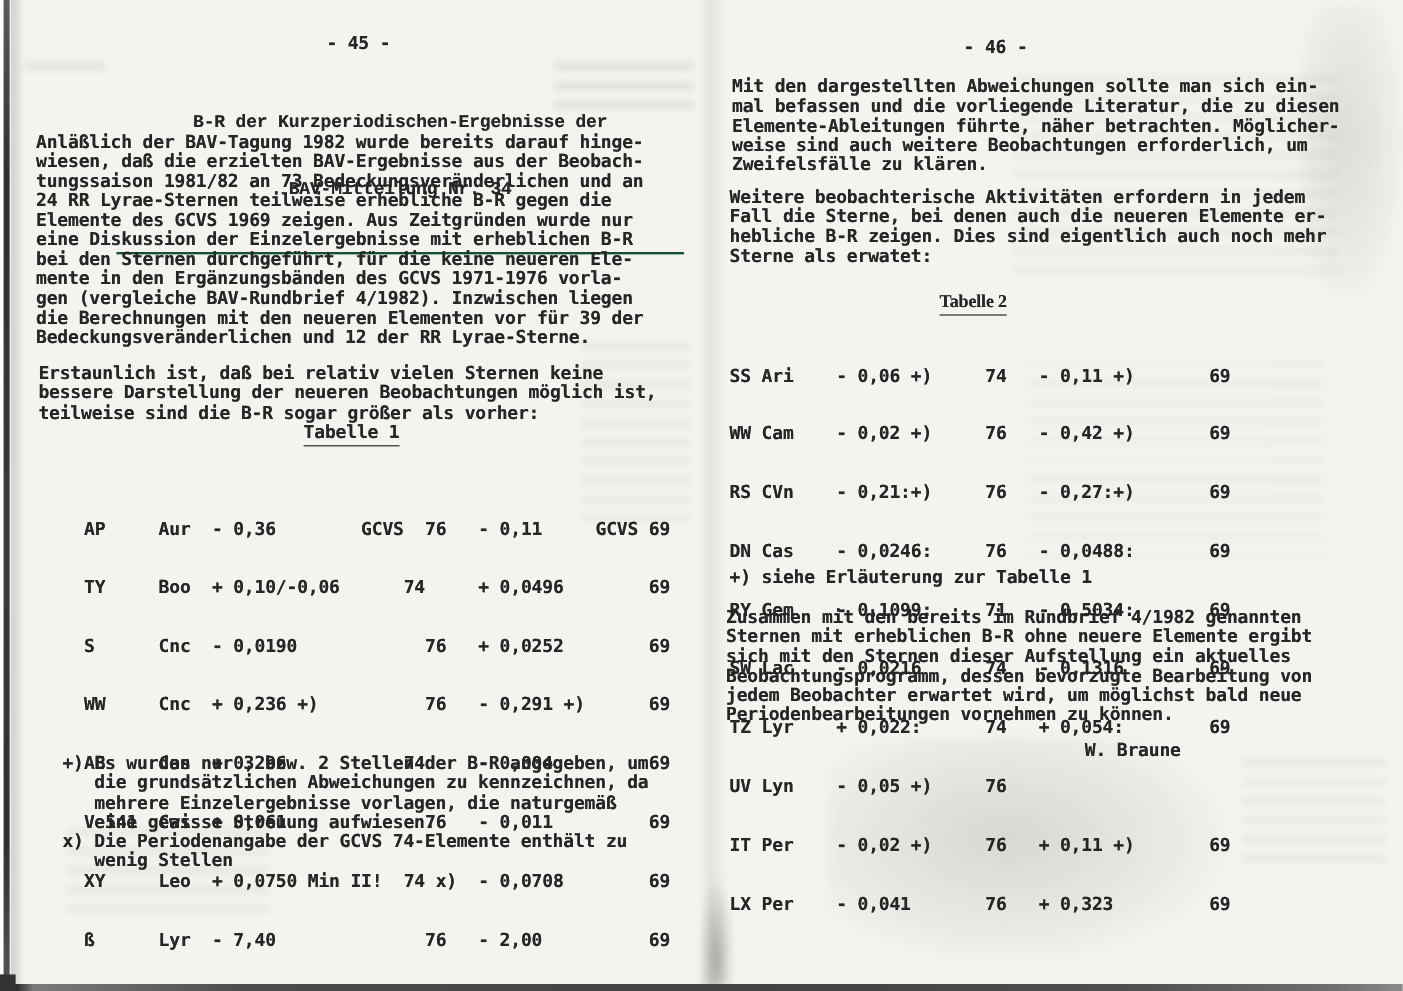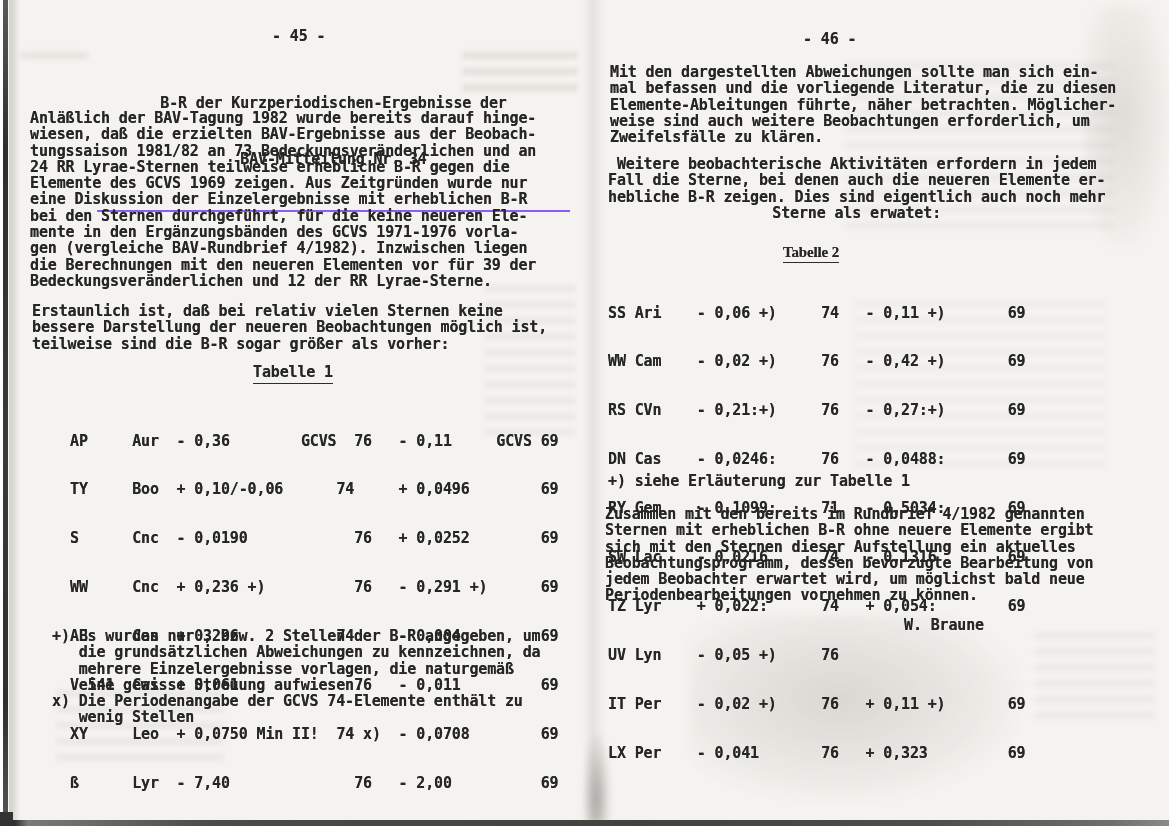--- a/index.html
+++ b/index.html
@@ -5,21 +5,21 @@
   * { margin:0; padding:0; box-sizing:border-box; }
   html,body { width:1169px; height:826px; }
   body { background:#ffffff; font-family:"DejaVu Sans Mono","Liberation Mono",monospace; overflow:hidden; }
   .scan { position:absolute; left:0; top:0; width:1169px; height:826px; background:#f4f3ef; overflow:hidden; }
 
   .txt { position:absolute; color:#262626; font-size:15px; line-height:16.3px;
          white-space:pre; font-weight:bold; letter-spacing:-0.15px;
          text-shadow:0 0 0.4px rgba(45,45,45,0.7); }
 
   .center { text-align:center; }
-  .title-block { padding-bottom:5px; border-bottom:2px solid #8b5cf6; line-height:18.5px; }
+  .title-block { padding-bottom:5px; border-bottom:2px solid #14532d; line-height:18.5px;font-family:Liberation Mono, monospace; }
   .tbl-title { border-bottom:1.8px solid #2c2c2c; padding-bottom:2px; }
 
   .row { height:16.3px; }
 
   
   .edge-left-white { position:absolute; left:0; top:0; width:3px; height:826px; background:#fdfdfd; }
   .edge-left-dark  { position:absolute; left:3px; top:0; width:5px; height:826px;
                      background:linear-gradient(180deg,#5a5a5a,#2e2e2e 18%,#3a3a3a 55%,#2f2f2f 85%,#555); }
   .edge-left-gray  { position:absolute; left:9px; top:0; width:3px; height:826px; background:#c6c4c0; opacity:.65; }
   .edge-left-fade  { position:absolute; left:12px; top:0; width:8px; height:826px;
@@ -69,21 +69,21 @@
 bei den Sternen durchgeführt, für die keine neueren Ele-
 mente in den Ergänzungsbänden des GCVS 1971-1976 vorla-
 gen (vergleiche BAV-Rundbrief 4/1982). Inzwischen liegen
 die Berechnungen mit den neueren Elementen vor für 39 der
 Bedeckungsveränderlichen und 12 der RR Lyrae-Sterne.</div>
 
     <div class="txt" style="left:32px; top:303px;">Erstaunlich ist, daß bei relativ vielen Sternen keine
 bessere Darstellung der neueren Beobachtungen möglich ist,
 teilweise sind die B-R sogar größer als vorher:</div>
 
-    <div class="txt" style="left:253px; top:364px;"><span class="tbl-title">Tabelle 1</span></div>
+    <div class="txt" style="left:253px; top:352px;"><span class="tbl-title">Tabelle 1</span></div>
 
     <div class="txt" style="left:70px; top:400px;">
       <div class="row">AP     Aur  - 0,36        GCVS  76   - 0,11     GCVS 69</div>
       <div class="row">TY     Boo  + 0,10/-0,06      74     + 0,0496        69</div>
       <div class="row">S      Cnc  - 0,0190            76   + 0,0252        69</div>
       <div class="row">WW     Cnc  + 0,236 +)          76   - 0,291 +)      69</div>
       <div class="row">AB     Cas  + 0,296           74     - 0,004         69</div>
       <div class="row">V 541  Cas  + 0,061             76   - 0,011         69</div>
       <div class="row">XY     Leo  + 0,0750 Min II!  74 x)  - 0,0708        69</div>
       <div class="row">ß      Lyr  - 7,40              76   - 2,00          69</div>
@@ -106,21 +106,21 @@
 
   <div>
     <div class="txt" style="left:803px; top:31px;">- 46 -</div>
 
     <div class="txt" style="left:610px; top:64px;">Mit den dargestellten Abweichungen sollte man sich ein-
 mal befassen und die vorliegende Literatur, die zu diesen
 Elemente-Ableitungen führte, näher betrachten. Möglicher-
 weise sind auch weitere Beobachtungen erforderlich, um
 Zweifelsfälle zu klären.</div>
 
-    <div class="txt" style="left:608px; top:156px;text-align:center;">Weitere beobachterische Aktivitäten erfordern in jedem
+    <div class="txt" style="left:608px; top:156px;">Weitere beobachterische Aktivitäten erfordern in jedem
 Fall die Sterne, bei denen auch die neueren Elemente er-
 hebliche B-R zeigen. Dies sind eigentlich auch noch mehr
 Sterne als erwatet:</div>
 
     <div class="txt" style="left:783px; top:244px;font-family:Liberation Serif, serif;"><span class="tbl-title">Tabelle 2</span></div>
 
     <div class="txt" style="left:608px; top:272px;">
       <div class="row">SS Ari    - 0,06 +)     74   - 0,11 +)       69</div>
       <div class="row">WW Cam    - 0,02 +)     76   - 0,42 +)       69</div>
       <div class="row">RS CVn    - 0,21:+)     76   - 0,27:+)       69</div>

